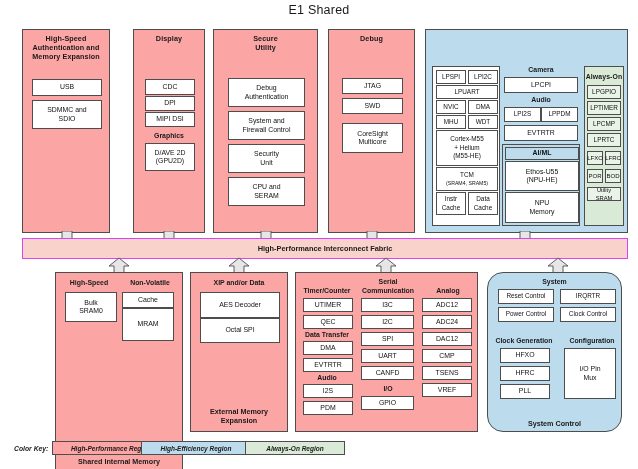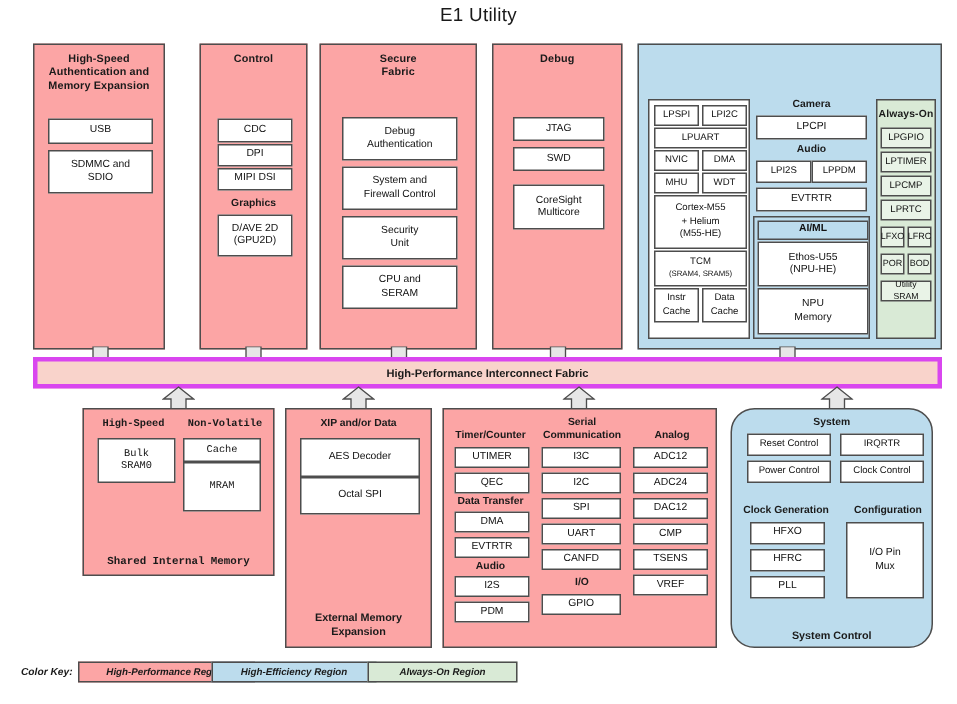--- a/index.html
+++ b/index.html
@@ -39,21 +39,21 @@
     font-size:6.9px; line-height:8.4px; color:#111;
   }
   .box.small{ font-size:6.4px; }
   .box.tiny{ font-size:5.2px; line-height:6px; }
   .box.grn{ background:#e9f3e7; }
   .box.blu{ background:#bcdced; font-weight:bold; }
   .abs{ position:absolute; }
 
   
   .fabric{
-    position:absolute; box-sizing:border-box; border:3px solid #d946ef;
+    position:absolute; box-sizing:border-box; border:1px solid #d946ef;
     background:#f9d3cb; display:flex; align-items:center; justify-content:center;
     font-size:7.4px; font-weight:bold;
   }
 
   
   .arrow{ position:absolute; }
   .arrow svg{ display:block; }
 
   
   .key-label{
@@ -61,51 +61,51 @@
   }
   .key-box{
     position:absolute; box-sizing:border-box; border:1px solid #4d4d4d;
     display:flex; align-items:center; justify-content:center;
     font-size:6.5px; font-style:italic; font-weight:bold;
   }
 </style>
 </head>
 <body>
 
-<div class="page-title">E1 Utility</div>
+<div class="page-title">E1 Shared</div>
 
 <div class="panel hp" style="left:22px;top:29px;width:88px;height:204px;">
   <div class="ptitle">
     <div>High-Speed</div>
     <div>Authentication and</div>
     <div>Memory Expansion</div>
   </div>
   <div class="box abs" style="left:9px;top:49px;width:70px;height:17px;">USB</div>
   <div class="box abs" style="left:9px;top:70px;width:70px;height:29px;flex-direction:column;">
     <span>SDMMC and</span>
     <span>SDIO</span>
   </div>
 </div>
 
 <div class="panel hp" style="left:133px;top:29px;width:72px;height:204px;">
-  <div class="ptitle">Control</div>
+  <div class="ptitle">Display</div>
   <div class="box abs" style="left:11px;top:49px;width:50px;height:16px;">CDC</div>
   <div class="box abs" style="left:11px;top:66px;width:50px;height:15px;">DPI</div>
   <div class="box abs" style="left:11px;top:82px;width:50px;height:15px;">MIPI DSI</div>
   <div class="shead abs" style="left:0;top:102px;width:100%;">Graphics</div>
   <div class="box abs" style="left:11px;top:113px;width:50px;height:28px;flex-direction:column;">
     <span>D/AVE 2D</span>
     <span>(GPU2D)</span>
   </div>
 </div>
 
 <div class="panel hp" style="left:213px;top:29px;width:105px;height:204px;">
   <div class="ptitle">
     <div>Secure</div>
-    <div>Fabric</div>
+    <div>Utility</div>
   </div>
   <div class="box abs" style="left:14px;top:48px;width:77px;height:29px;flex-direction:column;">
     <span>Debug</span>
     <span>Authentication</span>
   </div>
   <div class="box abs" style="left:14px;top:81px;width:77px;height:29px;flex-direction:column;">
     <span>System and</span>
     <span>Firewall Control</span>
   </div>
   <div class="box abs" style="left:14px;top:114px;width:77px;height:29px;flex-direction:column;">
@@ -233,21 +233,21 @@
   <svg width="22" height="18" viewBox="0 0 22 18">
       <polygon points="11,1 21,9 16,9 16,17 6,17 6,9 1,9" fill="#e6e6e6" stroke="#4d4d4d" stroke-width="0.9"></polygon>
     </svg>
 </div>
 <div class="arrow" style="left:547px;top:257px;">
   <svg width="22" height="18" viewBox="0 0 22 18">
       <polygon points="11,1 21,9 16,9 16,17 6,17 6,9 1,9" fill="#e6e6e6" stroke="#4d4d4d" stroke-width="0.9"></polygon>
     </svg>
 </div>
 
-<div class="panel hp" style="left:55px;top:272px;width:128px;height:112px;font-family:Liberation Mono, monospace;">
+<div class="panel hp" style="left:55px;top:272px;width:128px;height:198px;">
   <div class="shead abs" style="left:4px;top:6px;width:58px;">High-Speed</div>
   <div class="shead abs" style="left:64px;top:6px;width:60px;">Non-Volatile</div>
   <div class="box abs" style="left:9px;top:19px;width:52px;height:30px;flex-direction:column;">
     <span>Bulk</span>
     <span>SRAM0</span>
   </div>
   <div class="box abs" style="left:66px;top:19px;width:52px;height:16px;">Cache</div>
   <div class="box abs" style="left:66px;top:35px;width:52px;height:33px;">MRAM</div>
   <div class="pfoot">Shared Internal Memory</div>
 </div>

